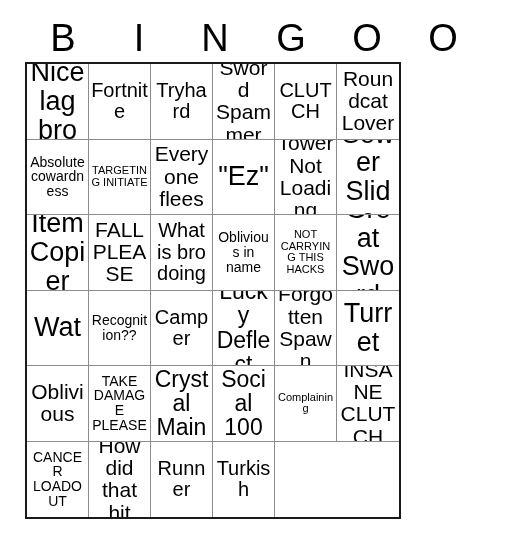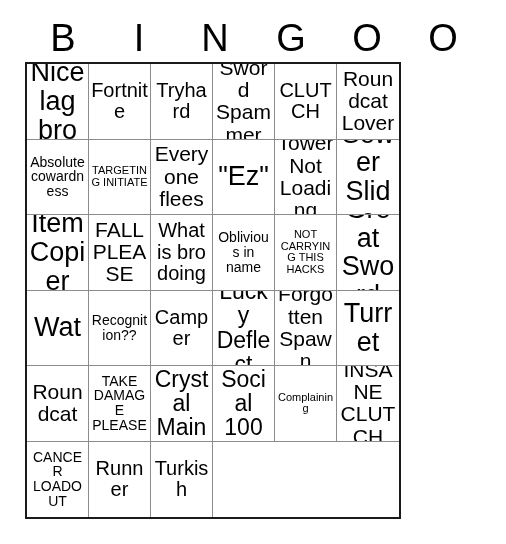--- a/index.html
+++ b/index.html
@@ -167,40 +167,43 @@
       <div class="cell sz-xl">
         <span class="cell-text">Lucky Deflect</span>
       </div>
       <div class="cell sz-md">
         <span class="cell-text">Forgotten Spawn</span>
       </div>
       <div class="cell sz-xxl">
         <span class="cell-text">Turret</span>
       </div>
       <div class="cell sz-md">
-        <span class="cell-text">Roundcat</span>
+        <span class="cell-text">Oblivious</span>
       </div>
       <div class="cell sz-sm">
         <span class="cell-text">TAKE DAMAGE PLEASE</span>
       </div>
       <div class="cell sz-xl">
         <span class="cell-text">Crystal Main</span>
       </div>
       <div class="cell sz-xl">
         <span class="cell-text">Social 100</span>
       </div>
       <div class="cell sz-xs">
         <span class="cell-text">Complaining</span>
       </div>
       <div class="cell sz-md">
         <span class="cell-text">INSANE CLUTCH</span>
       </div>
       <div class="cell sz-sm">
         <span class="cell-text">CANCER LOADOUT</span>
       </div>
+      <div class="cell sz-md">
+        <span class="cell-text">How did that hit</span>
+      </div>
       <div class="cell sz-lg">
         <span class="cell-text">Runner</span>
       </div>
       <div class="cell sz-lg">
         <span class="cell-text">Turkish</span>
       </div>
     </div>
 
 </div>
 

